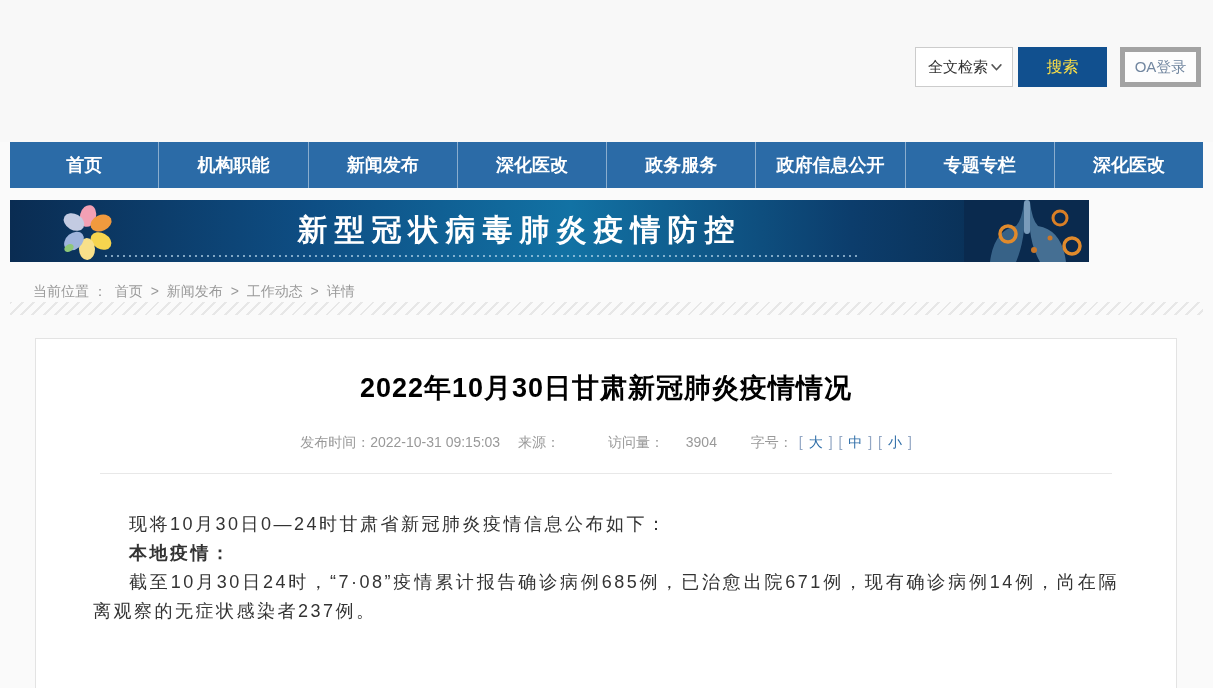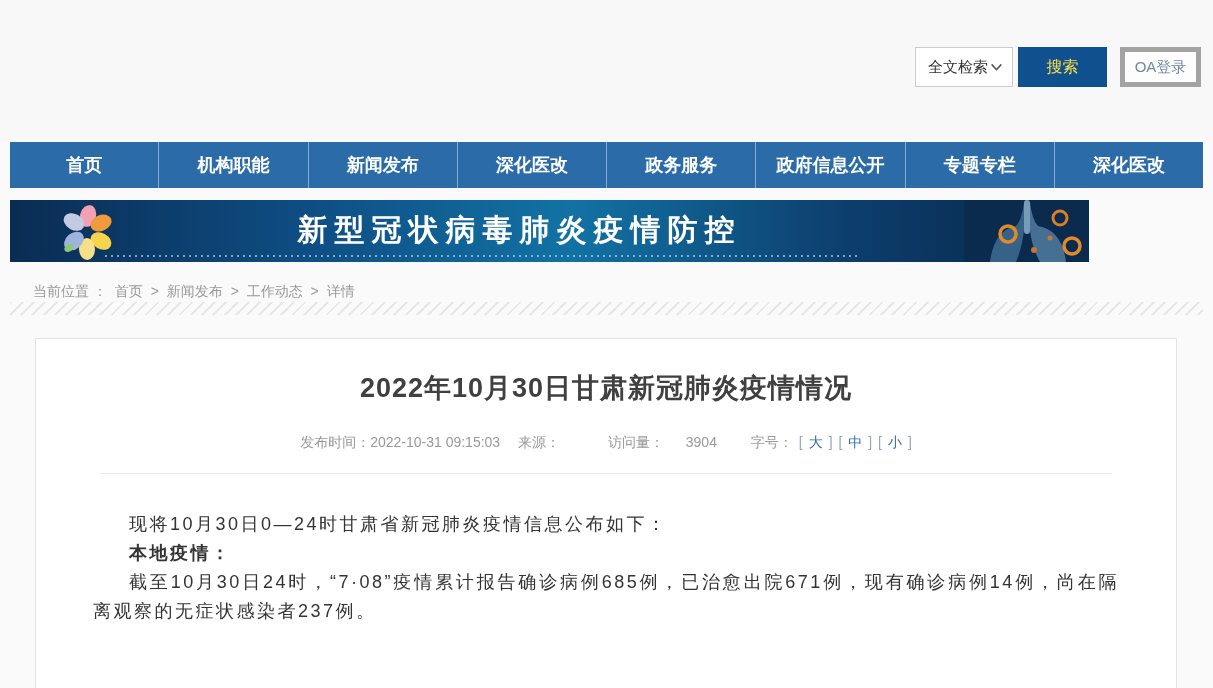--- a/index.html
+++ b/index.html
@@ -46,21 +46,21 @@
   
   .crumb { position:absolute; left:33px; top:283px; font-size:14px; color:#999; }
   .crumb span { margin-right:4px; }
   .crumb .lnk { cursor:pointer; }
   .hatch { position:absolute; left:10px; top:302px; width:1193px; height:13px;
     background:repeating-linear-gradient(135deg, #e7e7e7 0 2px, transparent 2px 8px); }
 
   
   .card { position:absolute; left:35px; top:338px; width:1142px; height:400px; background:#fff;
     border:1px solid #e3e3e3; }
-  .art-title { margin-top:31px; text-align:center; font-size:27px; font-weight:bold; color:#404040;
+  .art-title { margin-top:31px; text-align:center; font-size:27px; font-weight:bold; color:#000000;
     letter-spacing:1px; }
   .meta { margin-top:28px; text-align:center; font-size:14px; color:#999; }
   .meta .g18 { margin-left:14px; } .meta .g40 { margin-left:44px; } .meta .g14 { margin-left:18px;text-align:right; }
   .meta .g30 { margin-left:30px; }
   .size-btn { cursor:pointer; margin-left:2px; }
   .size-btn .bk { color:#93a7c4; }
   .size-btn .sz { color:#2f6ea8; margin:0 6px; }
   .rule { height:1px; background:#e8e8e8; margin:21px 64px 0 64px; }
   .body-text { margin:36px 57px 0 57px; font-size:18px; line-height:29px; color:#333;
     letter-spacing:2.5px; text-align:justify; }

